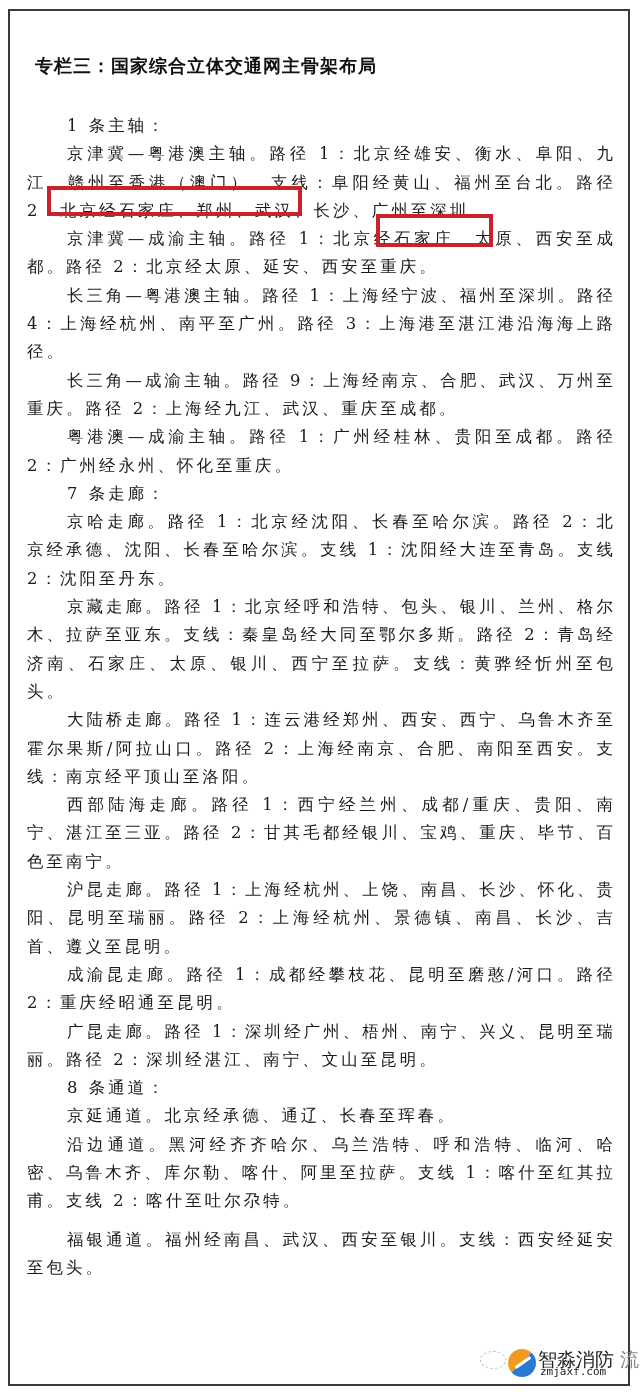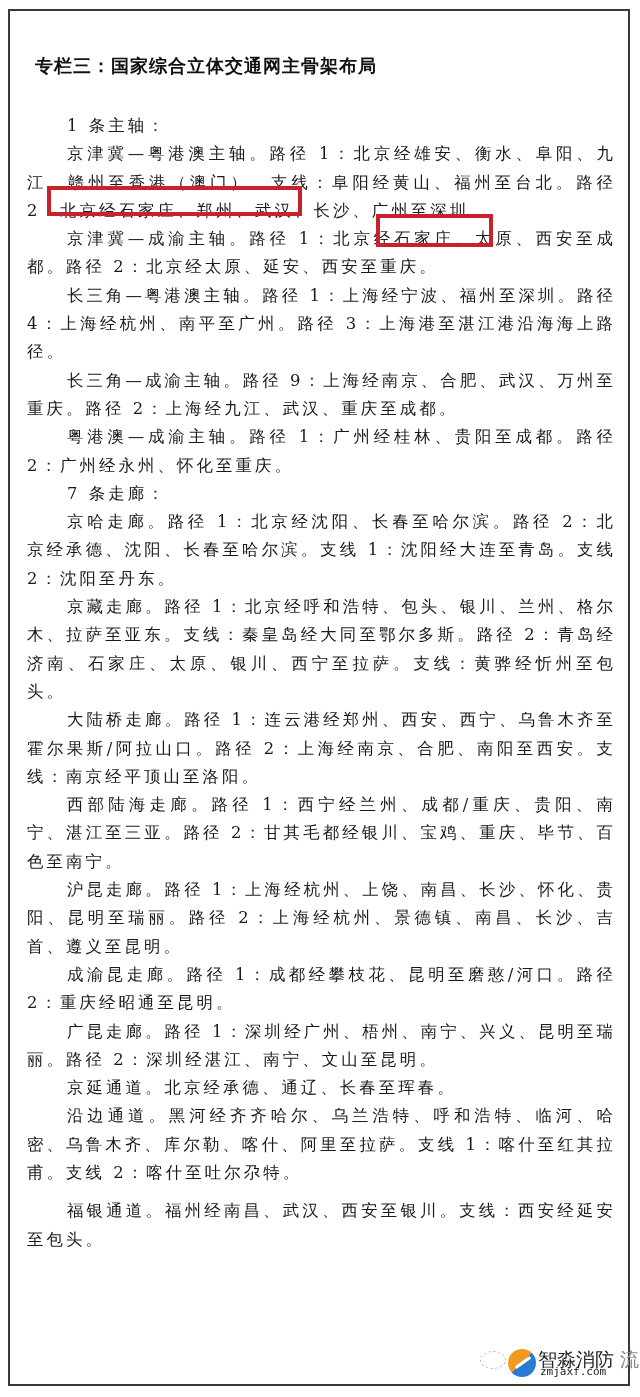--- a/index.html
+++ b/index.html
@@ -44,20 +44,21 @@
     <p class="para">长三角—成渝主轴。路径 9：上海经南京、合肥、武汉、万州至重庆。路径 2：上海经九江、武汉、重庆至成都。</p>
     <p class="para">粤港澳—成渝主轴。路径 1：广州经桂林、贵阳至成都。路径 2：广州经永州、怀化至重庆。</p>
     <p class="para heading">7 条走廊：</p>
     <p class="para">京哈走廊。路径 1：北京经沈阳、长春至哈尔滨。路径 2：北京经承德、沈阳、长春至哈尔滨。支线 1：沈阳经大连至青岛。支线 2：沈阳至丹东。</p>
     <p class="para">京藏走廊。路径 1：北京经呼和浩特、包头、银川、兰州、格尔木、拉萨至亚东。支线：秦皇岛经大同至鄂尔多斯。路径 2：青岛经济南、石家庄、太原、银川、西宁至拉萨。支线：黄骅经忻州至包头。</p>
     <p class="para">大陆桥走廊。路径 1：连云港经郑州、西安、西宁、乌鲁木齐至霍尔果斯/阿拉山口。路径 2：上海经南京、合肥、南阳至西安。支线：南京经平顶山至洛阳。</p>
     <p class="para">西部陆海走廊。路径 1：西宁经兰州、成都/重庆、贵阳、南宁、湛江至三亚。路径 2：甘其毛都经银川、宝鸡、重庆、毕节、百色至南宁。</p>
     <p class="para">沪昆走廊。路径 1：上海经杭州、上饶、南昌、长沙、怀化、贵阳、昆明至瑞丽。路径 2：上海经杭州、景德镇、南昌、长沙、吉首、遵义至昆明。</p>
     <p class="para">成渝昆走廊。路径 1：成都经攀枝花、昆明至磨憨/河口。路径 2：重庆经昭通至昆明。</p>
     <p class="para">广昆走廊。路径 1：深圳经广州、梧州、南宁、兴义、昆明至瑞丽。路径 2：深圳经湛江、南宁、文山至昆明。</p>
+    <p class="para heading">8 条通道：</p>
     <p class="para">京延通道。北京经承德、通辽、长春至珲春。</p>
     <p class="para">沿边通道。黑河经齐齐哈尔、乌兰浩特、呼和浩特、临河、哈密、乌鲁木齐、库尔勒、喀什、阿里至拉萨。支线 1：喀什至红其拉甫。支线 2：喀什至吐尔尕特。</p>
     <p class="para gap">福银通道。福州经南昌、武汉、西安至银川。支线：西安经延安至包头。</p>
 
   </div>
 </div>
 
 <div class="hl1"></div>
 <div class="hl2"></div>
 

